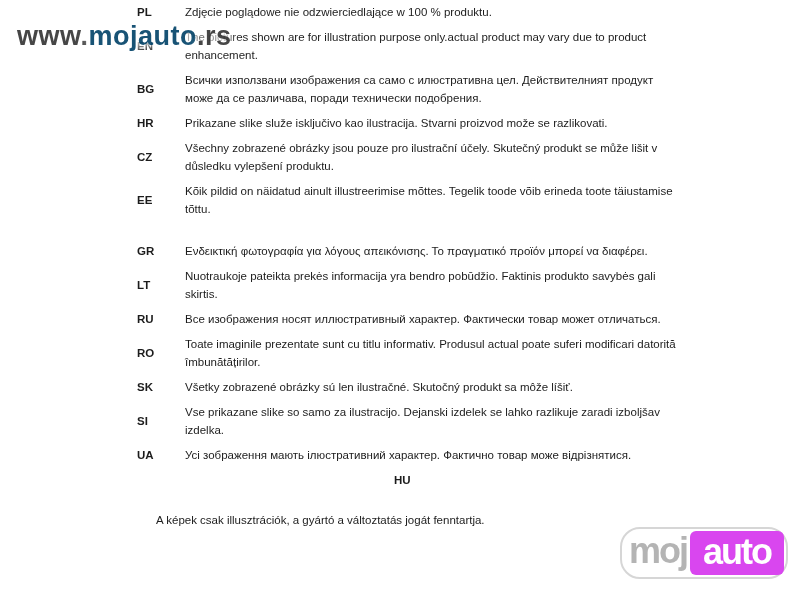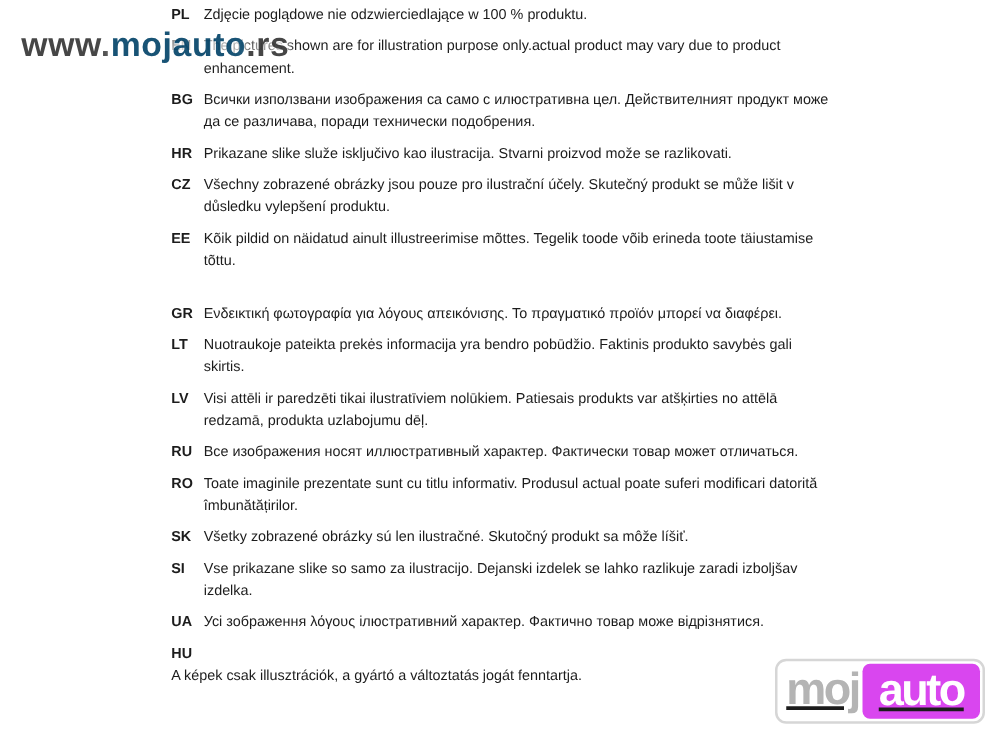--- a/index.html
+++ b/index.html
@@ -13,24 +13,25 @@
     color: #1c1c1c;
   }
   .rows {
     position: absolute;
     left: 137px;
     top: 3px;
     width: 540px;
   }
   .row {
     display: flex;
-    align-items: flex-start;
+    align-items: center;
     margin-bottom: 7px;
     font-size: 11.5px;
     line-height: 18px;
+    gap: 22px;
   }
   
   .row:nth-child(6) { margin-bottom: 24px; }
   .row:last-child { margin-bottom: 0; flex-direction: column; }
   .code {
     width: 26px;
     flex-shrink: 0;
     font-weight: bold;
   }
   .text {
@@ -52,27 +53,26 @@
   .wm-red { color: #0c4a6e; }
   .logo {
     position: absolute;
     left: 620px;
     top: 527px;
     width: 168px;
     height: 52px;
     box-sizing: border-box;
     background: #ffffff;
     border: 2px solid #d6d6d6;
-    border-radius: 9px;
+    border-radius: 20px;
     display: flex;
     align-items: center;
     padding: 2px;
     z-index: 4;
     font-weight: bold;
-    text-decoration: underline;
   }
   .logo-moj {
     color: #b4b4b4;
     font-size: 36px;
     letter-spacing: -2px;
     line-height: 1;
     padding: 0 3px 4px 5px;
   }
   .logo-auto {
     background: #d946ef;
@@ -127,24 +127,20 @@
     <div class="row">
       <span class="code">GR</span>
       <span class="text">Ενδεικτική φωτογραφία για λόγους απεικόνισης. Το πραγματικό προϊόν μπορεί να διαφέρει.</span>
     </div>
 
     <div class="row">
       <span class="code">LT</span>
       <span class="text">Nuotraukoje pateikta prekės informacija yra bendro pobūdžio. Faktinis produkto savybės gali skirtis.</span>
     </div>
 
-    <div class="row">
-      <span class="code">LV</span>
-      <span class="text">Visi attēli ir paredzēti tikai ilustratīviem nolūkiem. Patiesais produkts var atšķirties no attēlā redzamā, produkta uzlabojumu dēļ.</span>
-    </div>
 
 
 
     <div class="row">
       <span class="code">RU</span>
       <span class="text">Все изображения носят иллюстративный характер. Фактически товар может отличаться.</span>
     </div>
 
     <div class="row">
       <span class="code">RO</span>
@@ -156,21 +152,21 @@
       <span class="text">Všetky zobrazené obrázky sú len ilustračné. Skutočný produkt sa môže líšiť.</span>
     </div>
 
     <div class="row">
       <span class="code">SI</span>
       <span class="text">Vse prikazane slike so samo za ilustracijo. Dejanski izdelek se lahko razlikuje zaradi izboljšav izdelka.</span>
     </div>
 
     <div class="row">
       <span class="code">UA</span>
-      <span class="text">Усі зображення λόγους ілюстративний характер. Фактично товар може відрізнятися.</span>
+      <span class="text">Усі зображення мають ілюстративний характер. Фактично товар може відрізнятися.</span>
     </div>
 
     <div class="row">
       <span class="code">HU</span>
       <span class="text">A képek csak illusztrációk, a gyártó a változtatás jogát fenntartja.</span>
     </div>
 
   </div>
 
   <div class="watermark">

